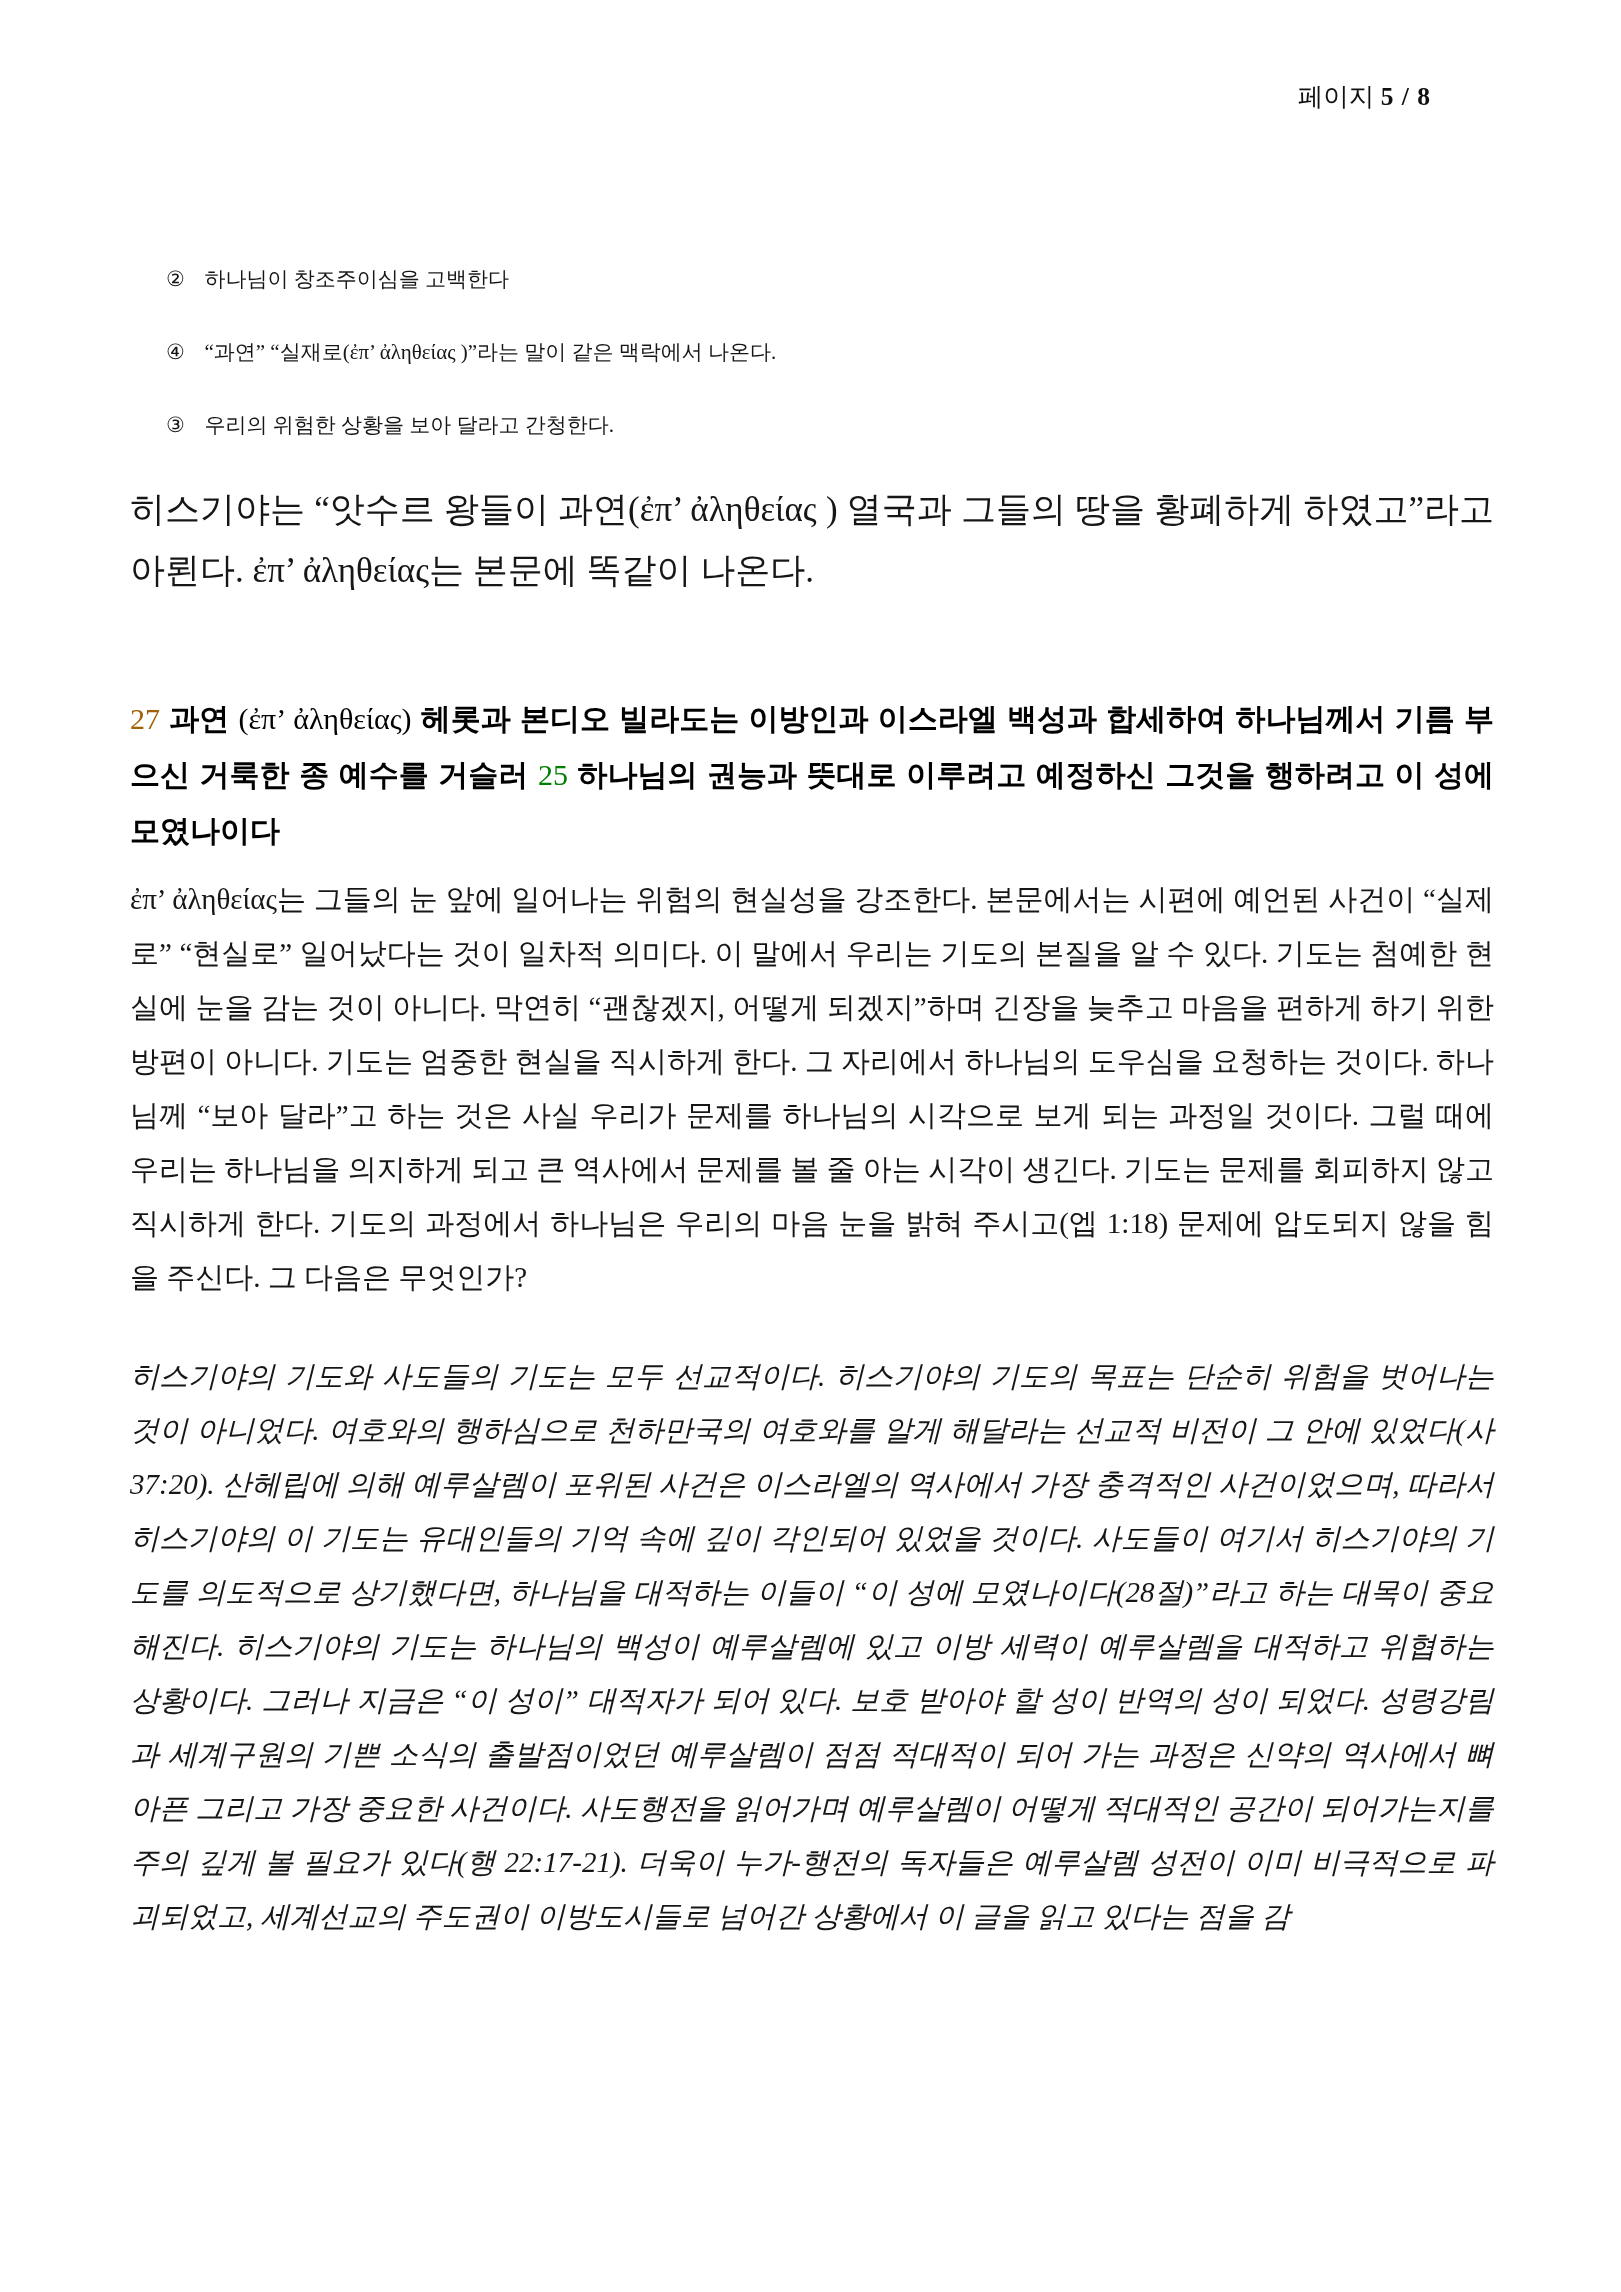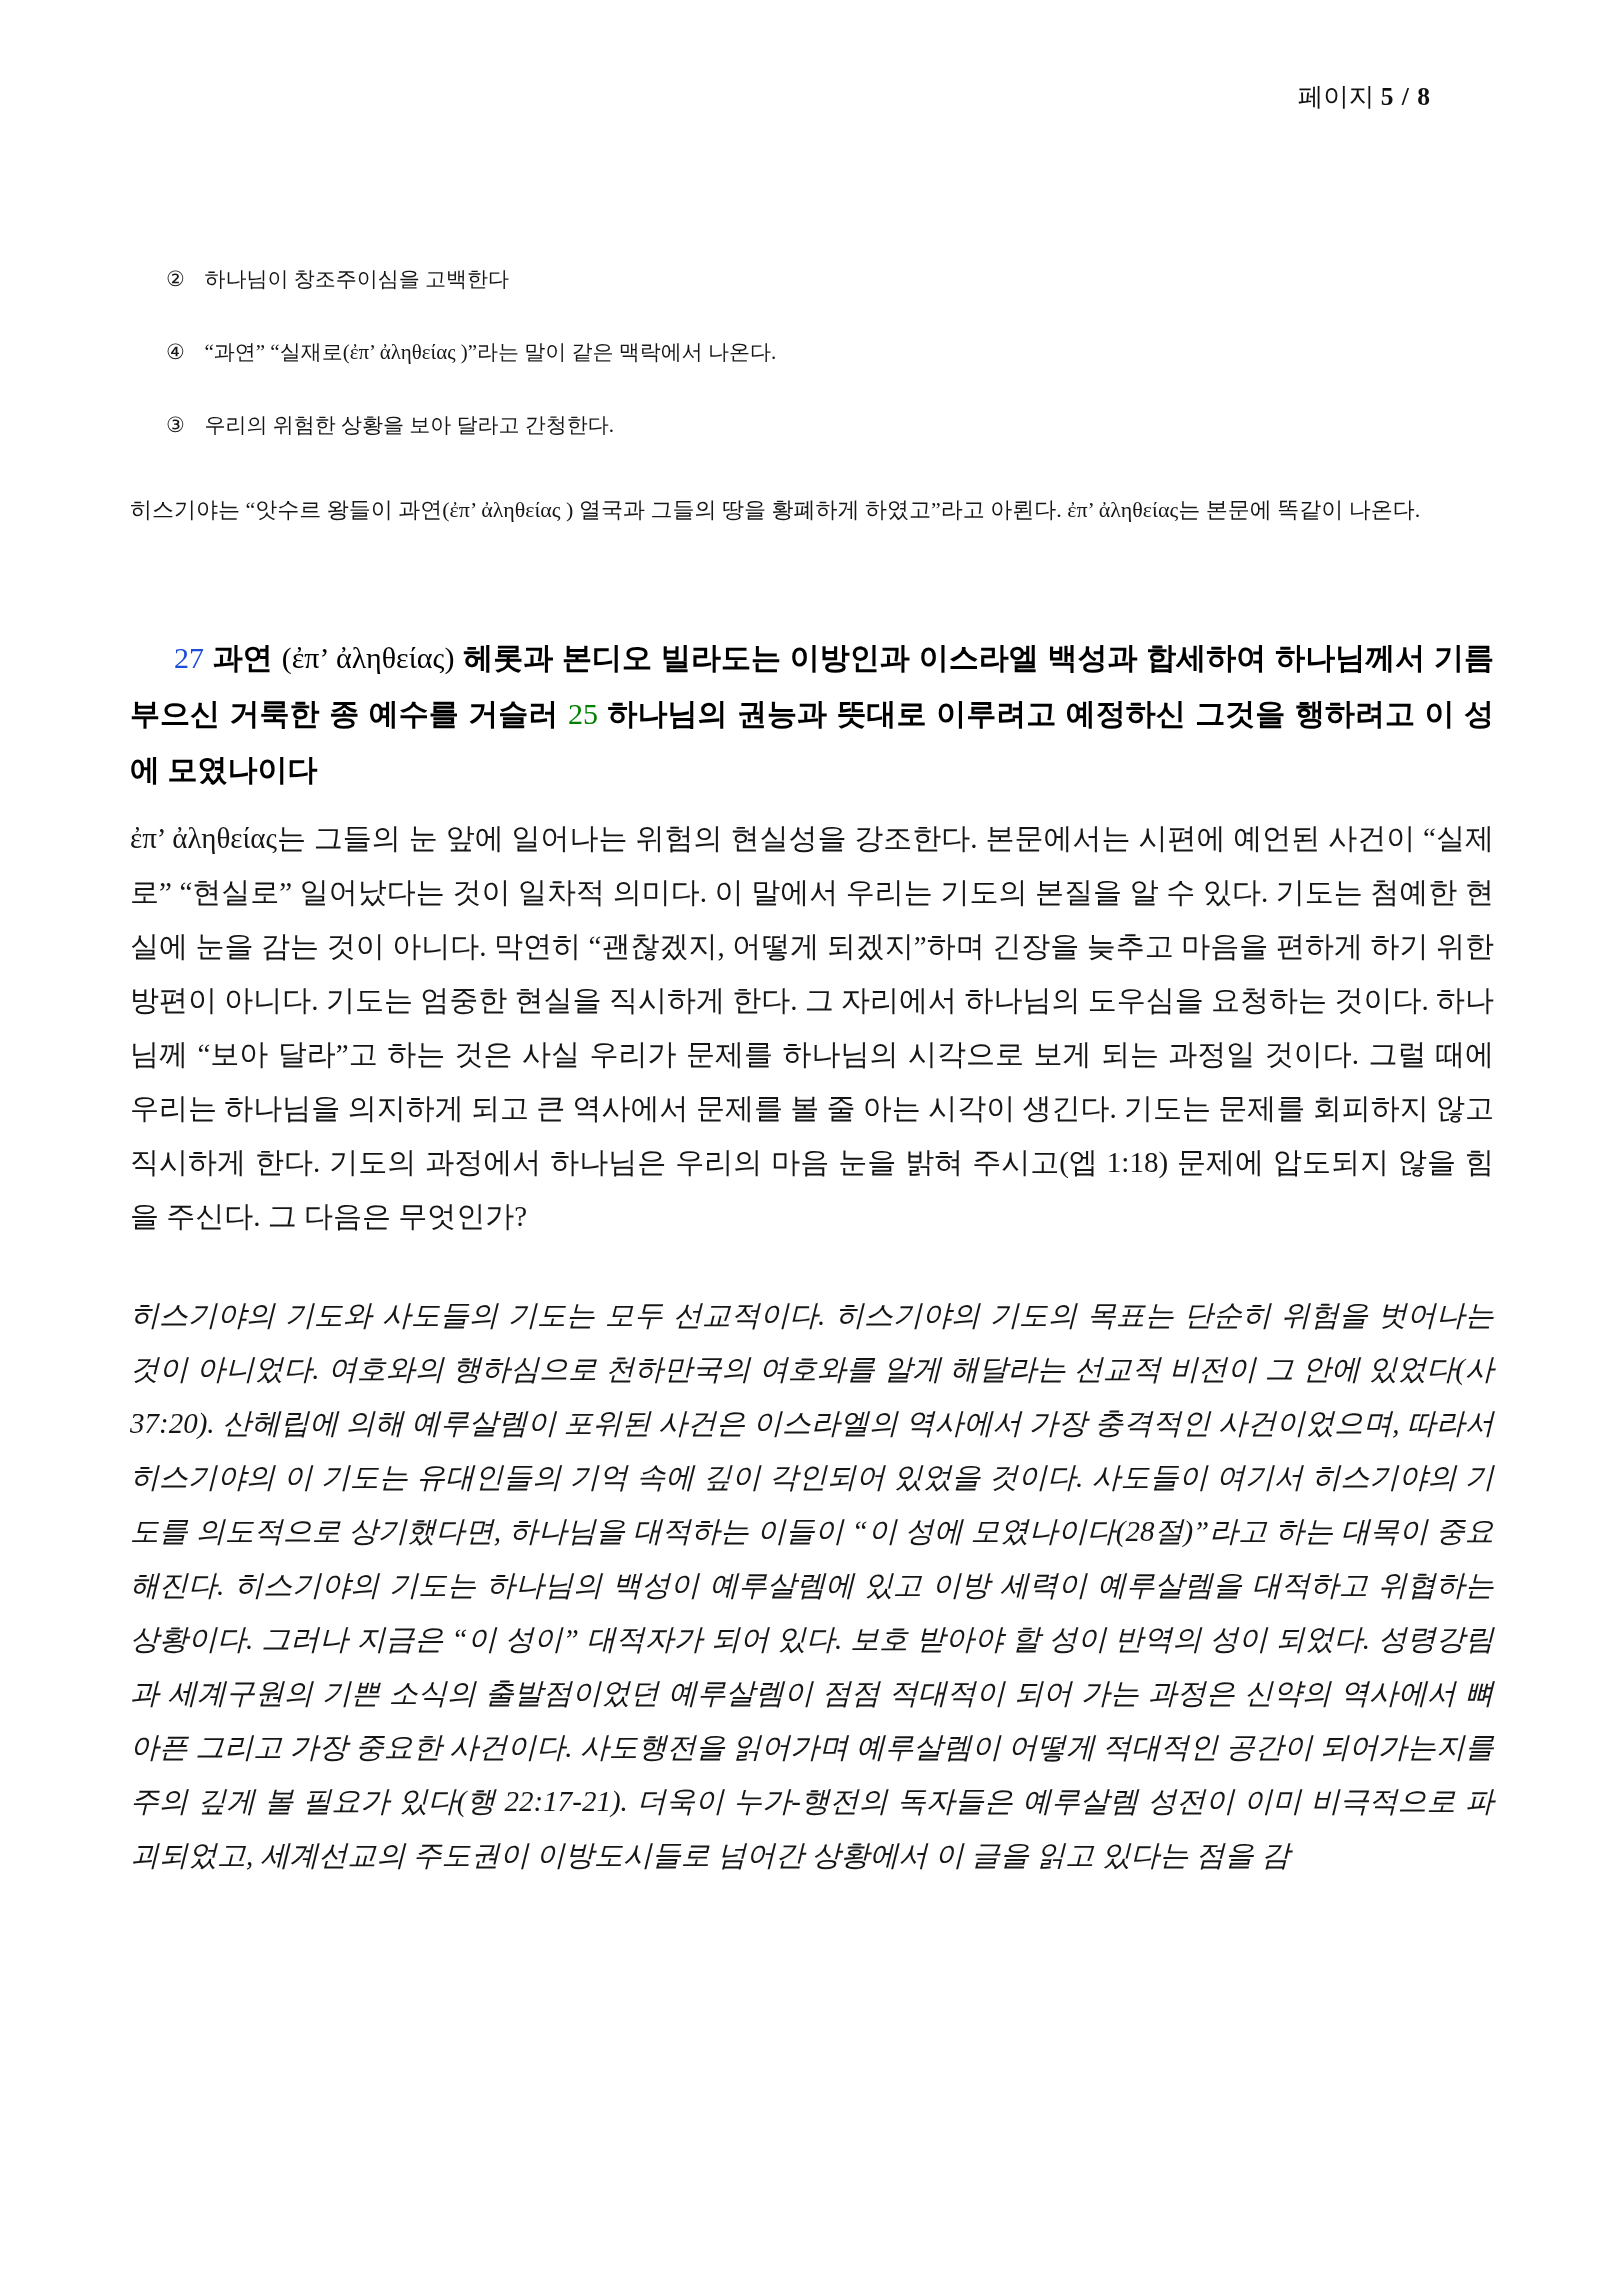--- a/index.html
+++ b/index.html
@@ -39,21 +39,21 @@
     line-height: 39px;
     margin: 0 0 34px 0;
     white-space: nowrap;
   }
   .list-marker {
     display: inline-block;
     margin-right: 19.6px;
   }
   .intro-para {
     margin: 19.6px 0 0 0;
-    font-size: 22px;
+    font-size: 35px;
     line-height: 61px;
     text-align: justify;
   }
   .verse-block {
     margin: 90px 0 0 0;
     font-size: 30px;
     font-weight: bold;
     line-height: 56px;
     text-align: justify;
     color: #000000;
@@ -93,21 +93,21 @@
       <span class="list-marker">④</span><span class="list-text">“과연” “실재로(ἐπ’ ἀληθείας )”라는 말이 같은 맥락에서 나온다.</span>
     </li>
     <li class="list-item">
       <span class="list-marker">③</span><span class="list-text">우리의 위험한 상황을 보아 달라고 간청한다.</span>
     </li>
   </ol>
 
   <p class="intro-para">히스기야는 “앗수르 왕들이 과연(ἐπ’ ἀληθείας ) 열국과 그들의 땅을 황폐하게 하였고”라고 아뢴다. ἐπ’ ἀληθείας는 본문에 똑같이 나온다.</p>
 
   <p class="verse-block">
-    <span class="verse-num" style="color: #1d4ed8; margin-left: 44px;">27</span>
+    <span class="verse-num" style="color: #a16207;">27</span>
     <span class="verse-text">과연</span>
     <span class="verse-greek">(ἐπ’ ἀληθείας)</span>
     <span class="verse-text">헤롯과 본디오 빌라도는 이방인과 이스라엘 백성과 합세하여 하나님께서 기름 부으신 거룩한 종 예수를 거슬러</span>
     <span class="verse-num" style="color: rgb(0, 128, 0);">25</span>
     <span class="verse-text">하나님의 권능과 뜻대로 이루려고 예정하신 그것을 행하려고 이 성에 모였나이다</span>
   </p>
 
   <p class="body-para">ἐπ’ ἀληθείας는 그들의 눈 앞에 일어나는 위험의 현실성을 강조한다. 본문에서는 시편에 예언된 사건이 “실제로” “현실로” 일어났다는 것이 일차적 의미다. 이 말에서 우리는 기도의 본질을 알 수 있다. 기도는 첨예한 현실에 눈을 감는 것이 아니다. 막연히 “괜찮겠지, 어떻게 되겠지”하며 긴장을 늦추고 마음을 편하게 하기 위한 방편이 아니다. 기도는 엄중한 현실을 직시하게 한다. 그 자리에서 하나님의 도우심을 요청하는 것이다. 하나님께 “보아 달라”고 하는 것은 사실 우리가 문제를 하나님의 시각으로 보게 되는 과정일 것이다. 그럴 때에 우리는 하나님을 의지하게 되고 큰 역사에서 문제를 볼 줄 아는 시각이 생긴다. 기도는 문제를 회피하지 않고 직시하게 한다. 기도의 과정에서 하나님은 우리의 마음 눈을 밝혀 주시고(엡 1:18) 문제에 압도되지 않을 힘을 주신다. 그 다음은 무엇인가?</p>
 
   <p class="body-para second">히스기야의 기도와 사도들의 기도는 모두 선교적이다. 히스기야의 기도의 목표는 단순히 위험을 벗어나는 것이 아니었다. 여호와의 행하심으로 천하만국의 여호와를 알게 해달라는 선교적 비전이 그 안에 있었다(사 37:20). 산헤립에 의해 예루살렘이 포위된 사건은 이스라엘의 역사에서 가장 충격적인 사건이었으며, 따라서 히스기야의 이 기도는 유대인들의 기억 속에 깊이 각인되어 있었을 것이다. 사도들이 여기서 히스기야의 기도를 의도적으로 상기했다면, 하나님을 대적하는 이들이 “이 성에 모였나이다(28절)”라고 하는 대목이 중요해진다. 히스기야의 기도는 하나님의 백성이 예루살렘에 있고 이방 세력이 예루살렘을 대적하고 위협하는 상황이다. 그러나 지금은 “이 성이” 대적자가 되어 있다. 보호 받아야 할 성이 반역의 성이 되었다. 성령강림과 세계구원의 기쁜 소식의 출발점이었던 예루살렘이 점점 적대적이 되어 가는 과정은 신약의 역사에서 뼈 아픈 그리고 가장 중요한 사건이다. 사도행전을 읽어가며 예루살렘이 어떻게 적대적인 공간이 되어가는지를 주의 깊게 볼 필요가 있다(행 22:17-21). 더욱이 누가-행전의 독자들은 예루살렘 성전이 이미 비극적으로 파괴되었고, 세계선교의 주도권이 이방도시들로 넘어간 상황에서 이 글을 읽고 있다는 점을 감</p>

